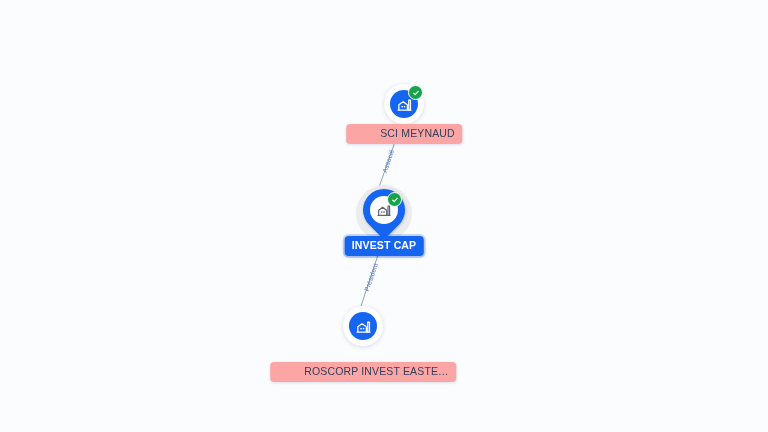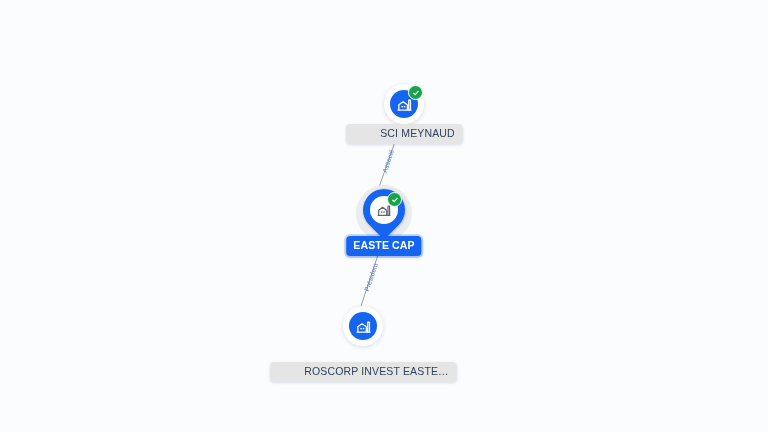--- a/index.html
+++ b/index.html
@@ -118,21 +118,21 @@
     transform: translateX(-50%);
     white-space: nowrap;
     font-size: 10.5px;
     line-height: 1;
     letter-spacing: 0.15px;
     padding: 4px 7px 5px 7px;
     border-radius: 4px;
     box-sizing: border-box;
   }
   .node-label.plain {
-    background: #e5e5e5;
+    background: #fca5a5;
     color: #33415c;
     box-shadow: 0 1px 3px rgba(40,60,110,0.16);
     padding-left: 34px;
   }
   .node-label.selected {
     background: #1565f0;
     color: #ffffff;
     font-weight: bold;
     box-shadow: 0 0 0 2px rgba(21,101,240,0.22), 0 1px 3px rgba(30,60,120,0.3);
   }
@@ -199,21 +199,21 @@
         <rect x="11" y="14" width="2.1" height="2.1" fill="#5b6472"></rect>
         <path d="M18 20V6" stroke="#5b6472" stroke-width="1.8" stroke-linecap="round"></path>
         <path d="M18 6h2.4v14" stroke="#5b6472" stroke-width="1.8" stroke-linejoin="round" fill="none"></path>
       </svg>
     </div>
     <div class="verified-badge" style="left:3px; top:-21px;">
       <svg width="8" height="8" viewBox="0 0 12 12">
         <path d="M2.4 6.2 L4.7 8.4 L9.3 3.6" stroke="#ffffff" stroke-width="1.7" fill="none" stroke-linecap="round" stroke-linejoin="round"></path>
       </svg>
     </div>
-    <div class="node-label selected" style="left:0px; top:23px;">EASTE CAP</div>
+    <div class="node-label selected" style="left:0px; top:23px;">INVEST CAP</div>
   </div>
 
   <div class="node" style="left:363px; top:326px;">
     <div class="circle-node-halo"></div>
     <div class="circle-node-disc">
       <svg width="17" height="17" viewBox="0 0 24 24" fill="none">
         <path d="M3 20h18" stroke="#ffffff" stroke-width="1.8" stroke-linecap="round"></path>
         <path d="M4 20v-7.5L10 8l6 4.5V20" stroke="#ffffff" stroke-width="1.8" stroke-linejoin="round" fill="none"></path>
         <rect x="7.6" y="14" width="2.1" height="2.1" fill="#ffffff"></rect>
         <rect x="11" y="14" width="2.1" height="2.1" fill="#ffffff"></rect>

